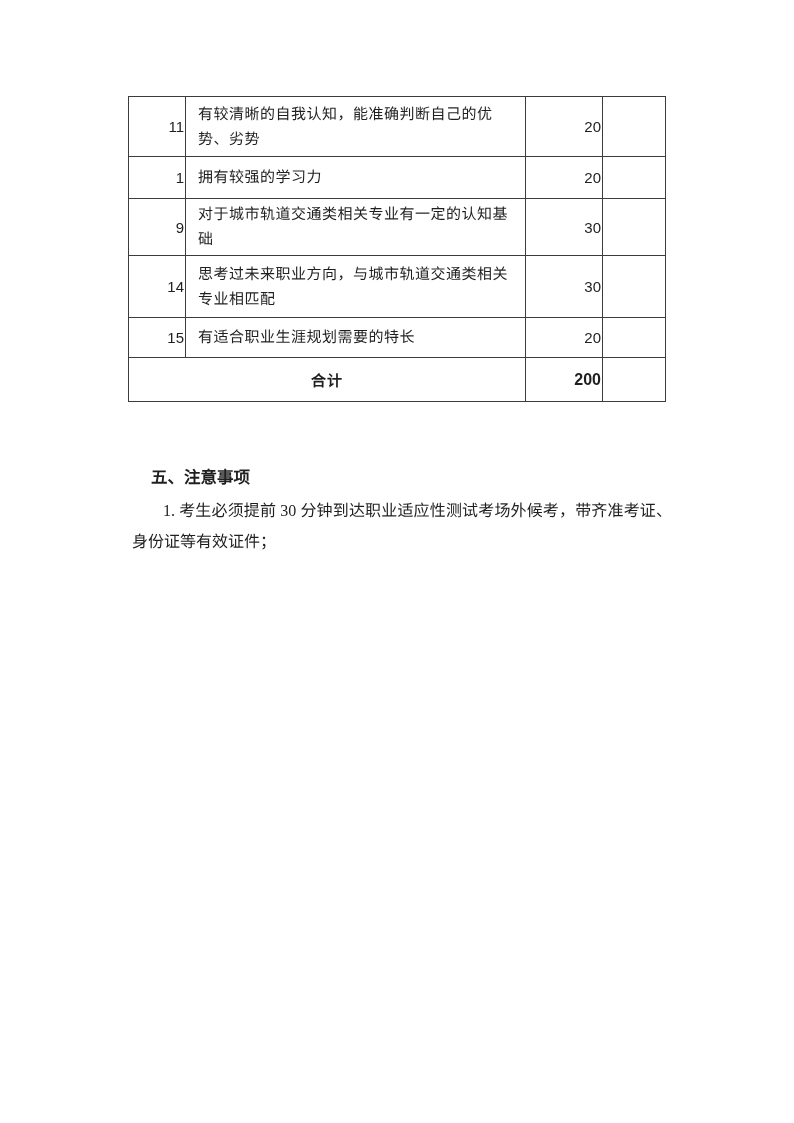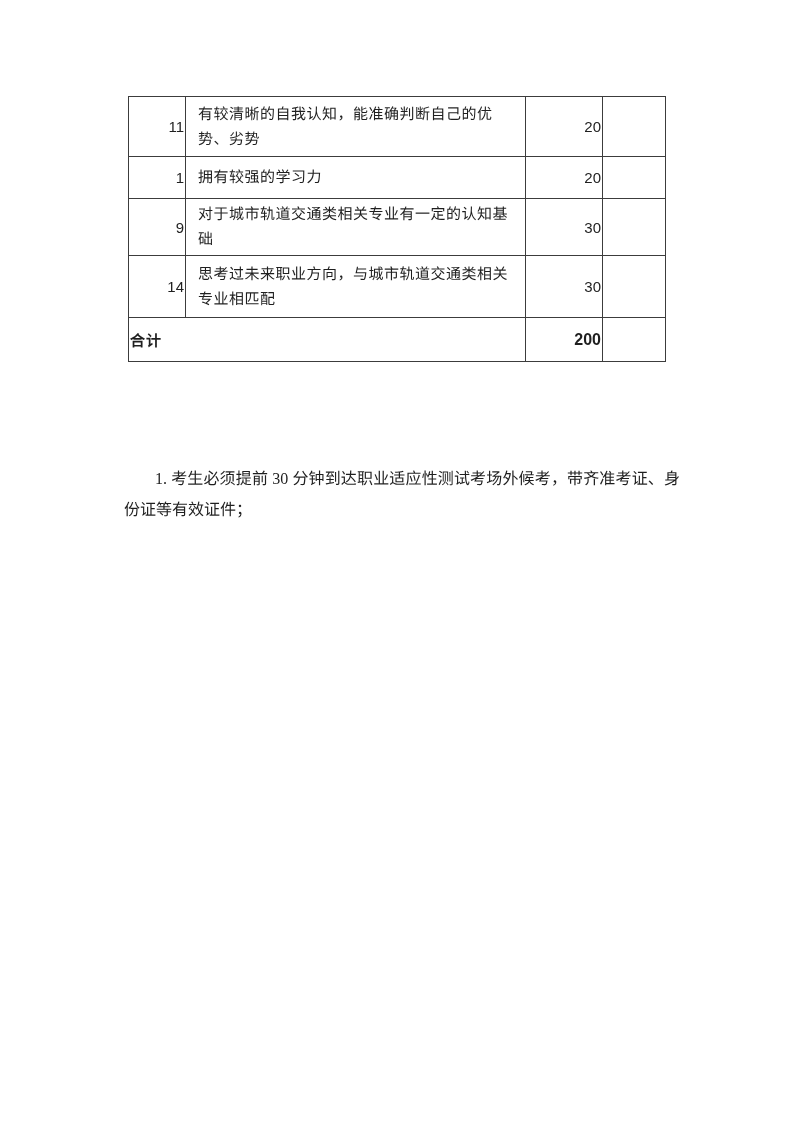--- a/index.html
+++ b/index.html
@@ -43,39 +43,40 @@
   tr.rh-42{height:42px}
   tr.rh-40{height:40px}
   tr.rh-38{height:38px}
   tr.rh-62{height:62px}
   tr.rh-44{height:44px}
   .row-total td{
     font-weight:bold;
     font-family:"Liberation Sans","DejaVu Sans",sans-serif;
   }
   .c-total{
+    text-align:center;
     font-size:15.5px;
     letter-spacing:1px;
   }
   .row-total .c-score{font-size:16px;font-weight:bold;}
   .notes{
     position:absolute;
     left:124px;top:464px;
     width:556px;
   }
   .notes-heading{
     margin:0 0 7px 0;
     padding-left:27px;
     font-size:16.5px;
     font-weight:bold;
     font-family:"Liberation Sans","DejaVu Sans",sans-serif;
     color:var(--text);
   }
   .note-para{
-    margin:0;
+    margin:8px;
     text-indent:31px;
     font-size:16px;
     line-height:30.5px;
     text-align:justify;
     color:var(--text);
   }
 </style>
 </head>
 <body>
 
@@ -106,25 +107,32 @@
         <td class="c-desc">对于城市轨道交通类相关专业有一定的认知基础</td>
         <td class="c-score">30</td>
         <td class="c-obtained"></td>
       </tr>
       <tr class="rh-62">
         <td class="c-no">14</td>
         <td class="c-desc">思考过未来职业方向，与城市轨道交通类相关专业相匹配</td>
         <td class="c-score">30</td>
         <td class="c-obtained"></td>
       </tr>
+      <tr class="rh-40">
+        <td class="c-no">15</td>
+        <td class="c-desc">有适合职业生涯规划需要的特长</td>
+        <td class="c-score">20</td>
+        <td class="c-obtained"></td>
+      </tr>
       <tr class="rh-44 row-total">
         <td class="c-total" colspan="2">合计</td>
         <td class="c-score">200</td>
         <td class="c-obtained"></td>
       </tr>
     </tbody>
   </table>
 
   <section class="notes">
+    <h3 class="notes-heading">五、注意事项</h3>
     <p class="note-para">1. 考生必须提前 30 分钟到达职业适应性测试考场外候考，带齐准考证、身份证等有效证件；</p>
   </section>
 
 </div>
 
 </body></html>

